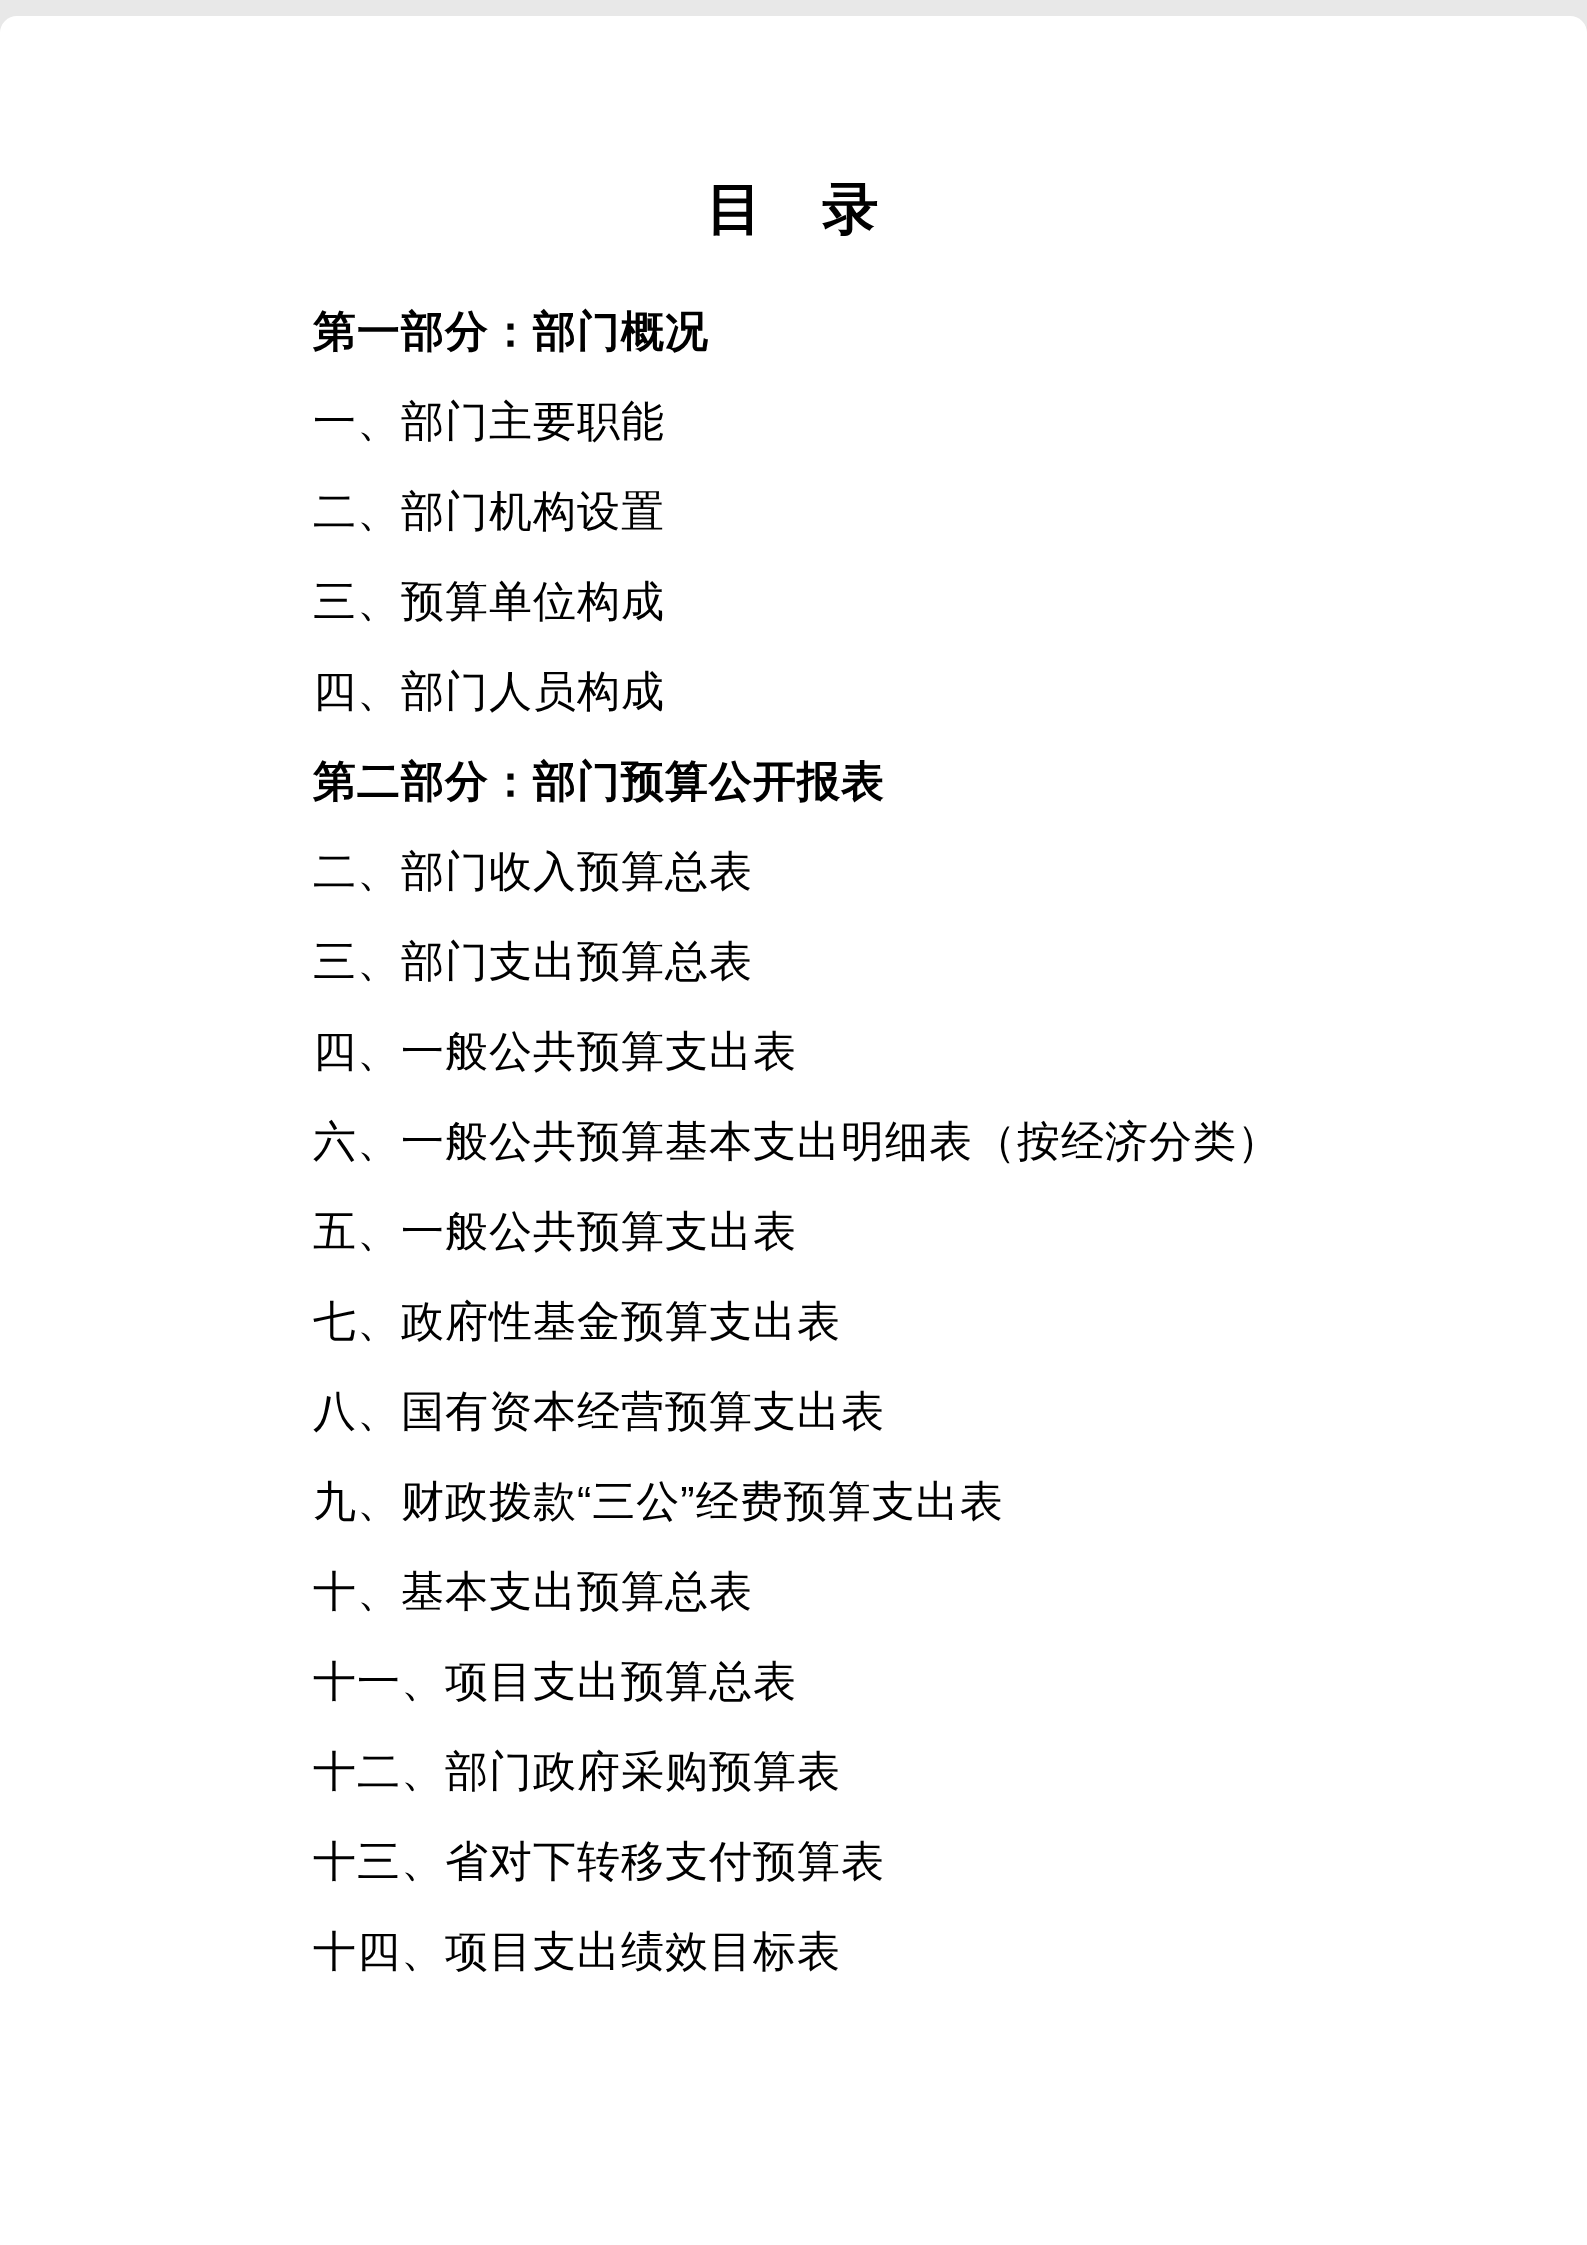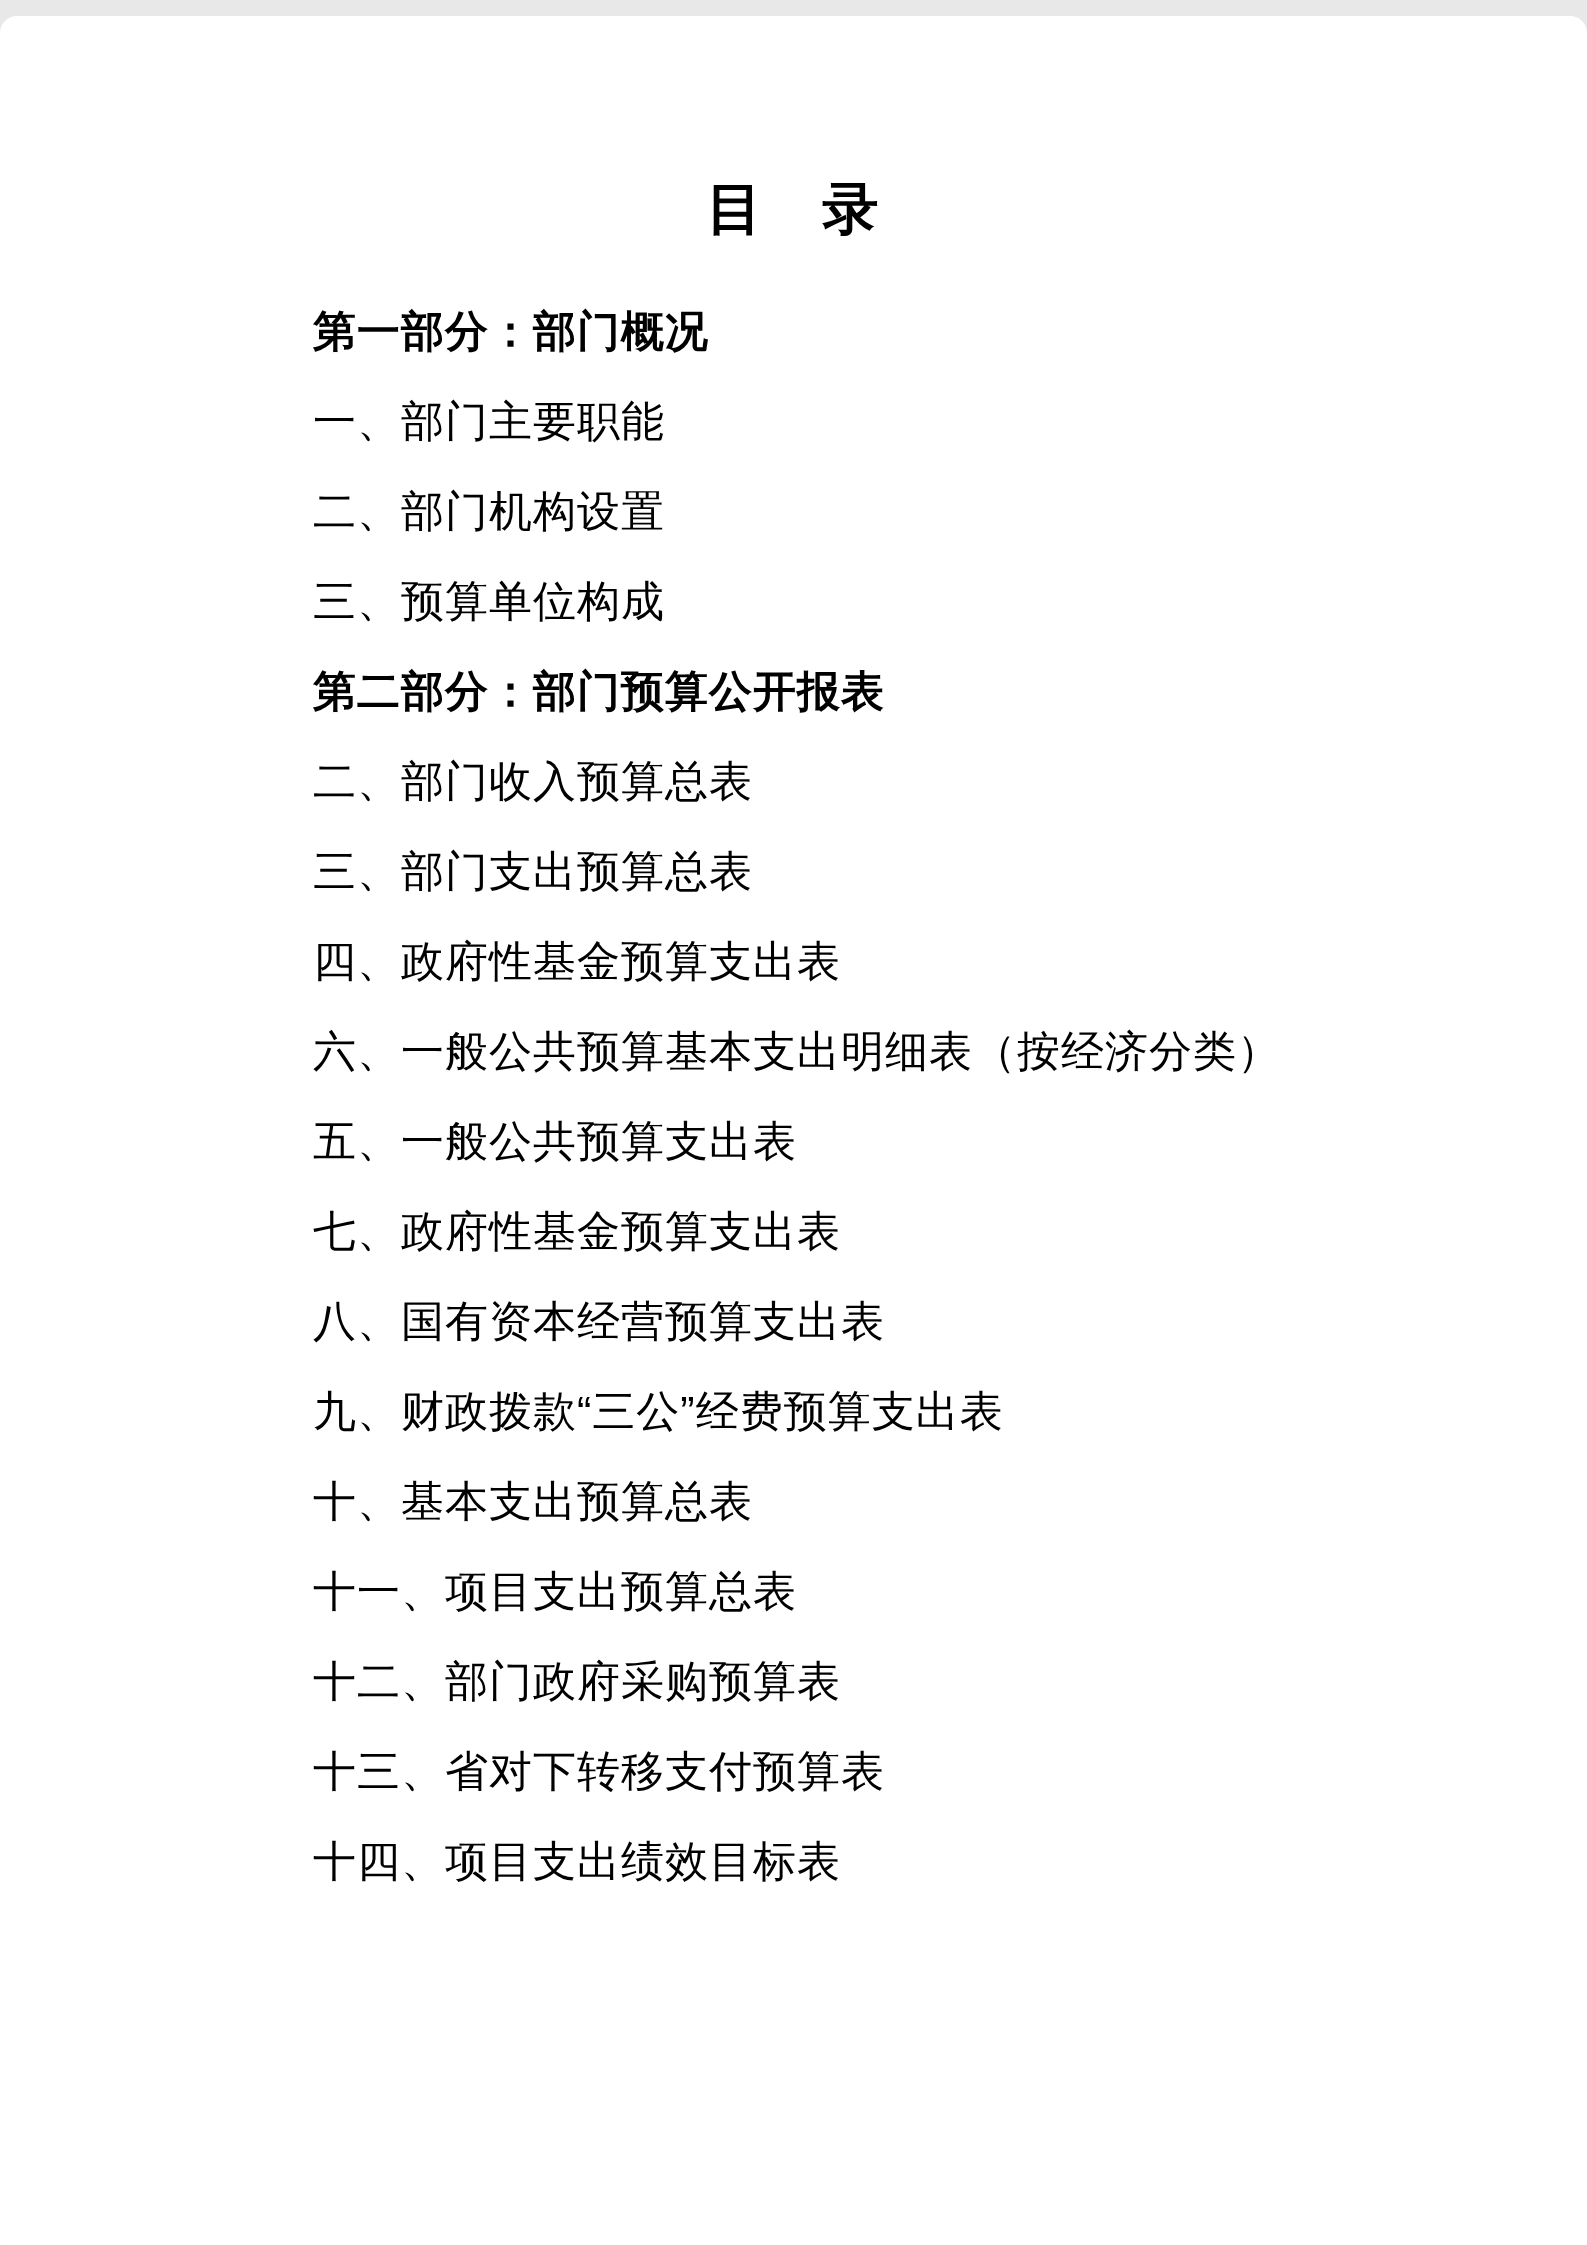--- a/index.html
+++ b/index.html
@@ -52,26 +52,27 @@
 
   <h1 class="doc-title">目　录</h1>
 
   <div class="toc">
 
     <div class="toc-line toc-heading">第一部分：部门概况</div>
 
     <div class="toc-line">一、部门主要职能</div>
     <div class="toc-line">二、部门机构设置</div>
     <div class="toc-line">三、预算单位构成</div>
+    <div class="toc-line">四、部门人员构成</div>
 
     <div class="toc-line toc-heading">第二部分：部门预算公开报表</div>
 
     <div class="toc-line">二、部门收入预算总表</div>
     <div class="toc-line">三、部门支出预算总表</div>
-    <div class="toc-line">四、政府性基金预算支出表</div>
+    <div class="toc-line">四、一般公共预算支出表</div>
     <div class="toc-line">六、一般公共预算基本支出明细表（按经济分类）</div>
     <div class="toc-line">五、一般公共预算支出表</div>
     <div class="toc-line">七、政府性基金预算支出表</div>
     <div class="toc-line">八、国有资本经营预算支出表</div>
     <div class="toc-line">九、财政拨款“三公”经费预算支出表</div>
     <div class="toc-line">十、基本支出预算总表</div>
     <div class="toc-line">十一、项目支出预算总表</div>
     <div class="toc-line">十二、部门政府采购预算表</div>
     <div class="toc-line">十三、省对下转移支付预算表</div>
     <div class="toc-line">十四、项目支出绩效目标表</div>

